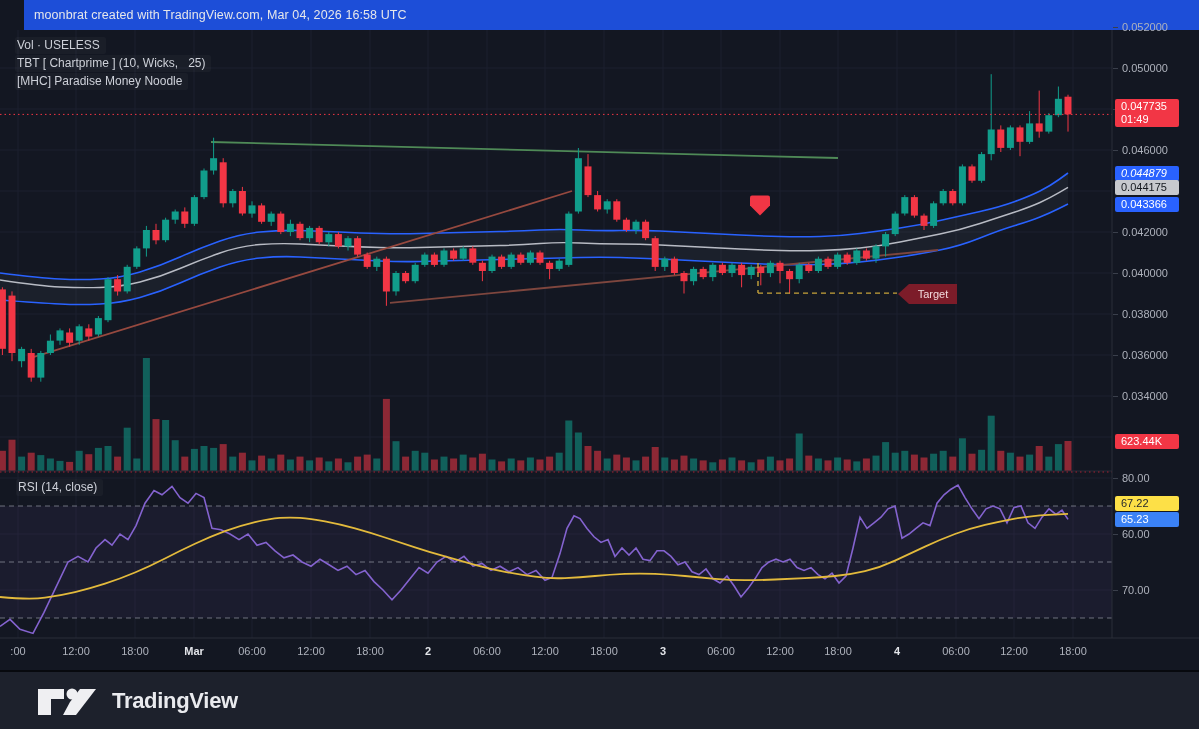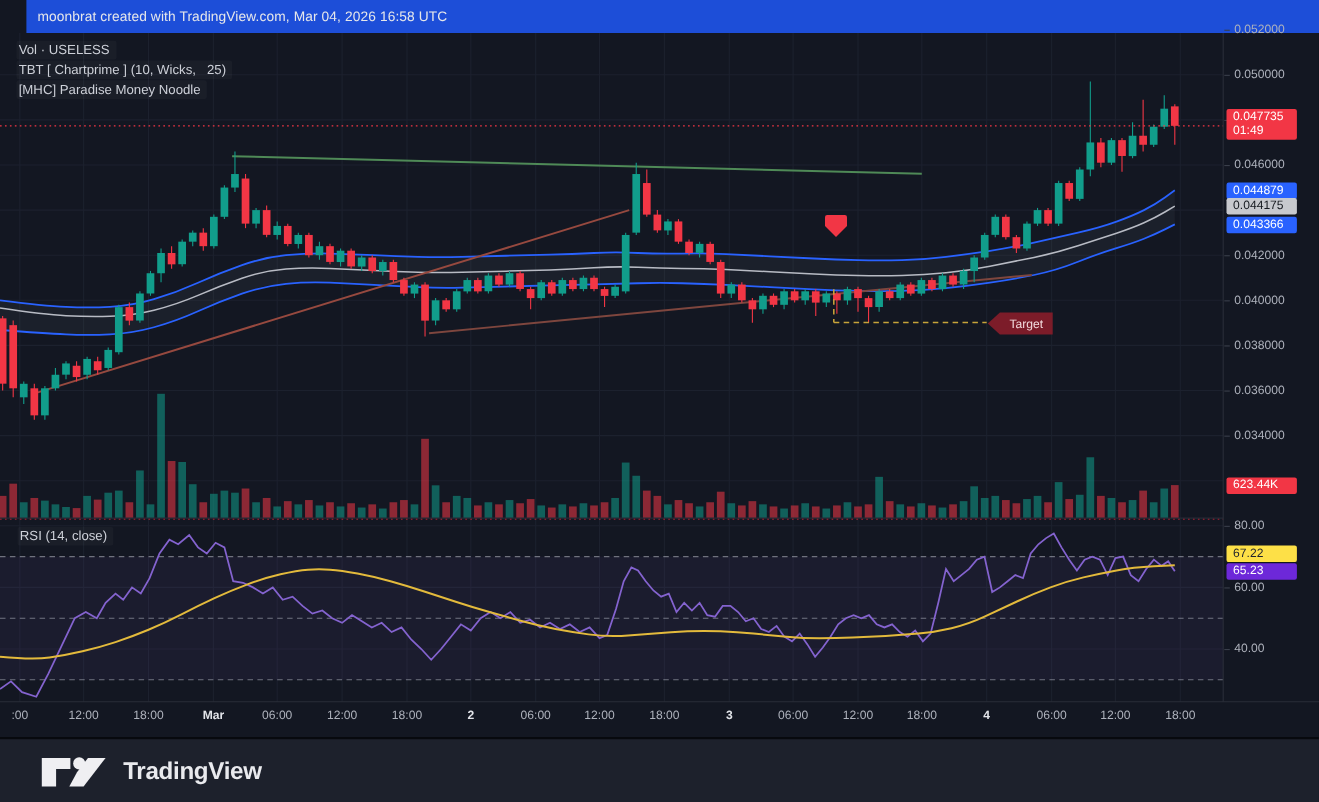--- a/index.html
+++ b/index.html
@@ -464,28 +464,28 @@
       <div class="pa-label" style="top: 284px;">0.038000</div>
       <div class="pa-tick" style="top: 325px;"></div>
       <div class="pa-label" style="top: 325px;">0.036000</div>
       <div class="pa-tick" style="top: 366px;"></div>
       <div class="pa-label" style="top: 366px;">0.034000</div>
       <div class="pa-tick" style="top: 448px;"></div>
       <div class="pa-label" style="top: 448px;">80.00</div>
       <div class="pa-tick" style="top: 504px;"></div>
       <div class="pa-label" style="top: 504px;">60.00</div>
       <div class="pa-tick" style="top: 560px;"></div>
-      <div class="pa-label" style="top: 560px;">40.00</div>
+      <div class="pa-label" style="top: 560px;">70.00</div>
       <div class="badge" style="background: rgb(242, 54, 69); color: rgb(255, 255, 255); top: 69.4px;">0.047735<div>01:49</div></div>
-      <div class="badge" style="background: rgb(41, 98, 255); color: rgb(255, 255, 255); top: 135.5px;">0.044879</div>
+      <div class="badge" style="background: rgb(41, 98, 255); color: rgb(255, 255, 255); top: 135.5px; font-style: italic;">0.044879</div>
       <div class="badge" style="background: rgb(199, 201, 206); color: rgb(21, 25, 31); top: 149.9px;">0.044175</div>
       <div class="badge" style="background: rgb(41, 98, 255); color: rgb(255, 255, 255); top: 166.5px;">0.043366</div>
       <div class="badge" style="background: rgb(242, 54, 69); color: rgb(255, 255, 255); top: 403.5px;">623.44K</div>
       <div class="badge" style="background: #fde047; color: rgb(30, 34, 45); top: 465.5px;">67.22</div>
-      <div class="badge" style="background: #6d28d9; color: rgb(255, 255, 255); top: 481.5px;">65.23</div>
+      <div class="badge" style="background: #3b82f6; color: rgb(255, 255, 255); top: 481.5px;">65.23</div>
     </div>
   <div id="time-axis">
       <div class="ta-label" style="left: 18px;">:00</div>
       <div class="ta-label" style="left: 76px;">12:00</div>
       <div class="ta-label" style="left: 135px;">18:00</div>
       <div class="ta-label ta-major" style="left: 194px;">Mar</div>
       <div class="ta-label" style="left: 252px;">06:00</div>
       <div class="ta-label" style="left: 311px;">12:00</div>
       <div class="ta-label" style="left: 370px;">18:00</div>
       <div class="ta-label ta-major" style="left: 428px;">2</div>

